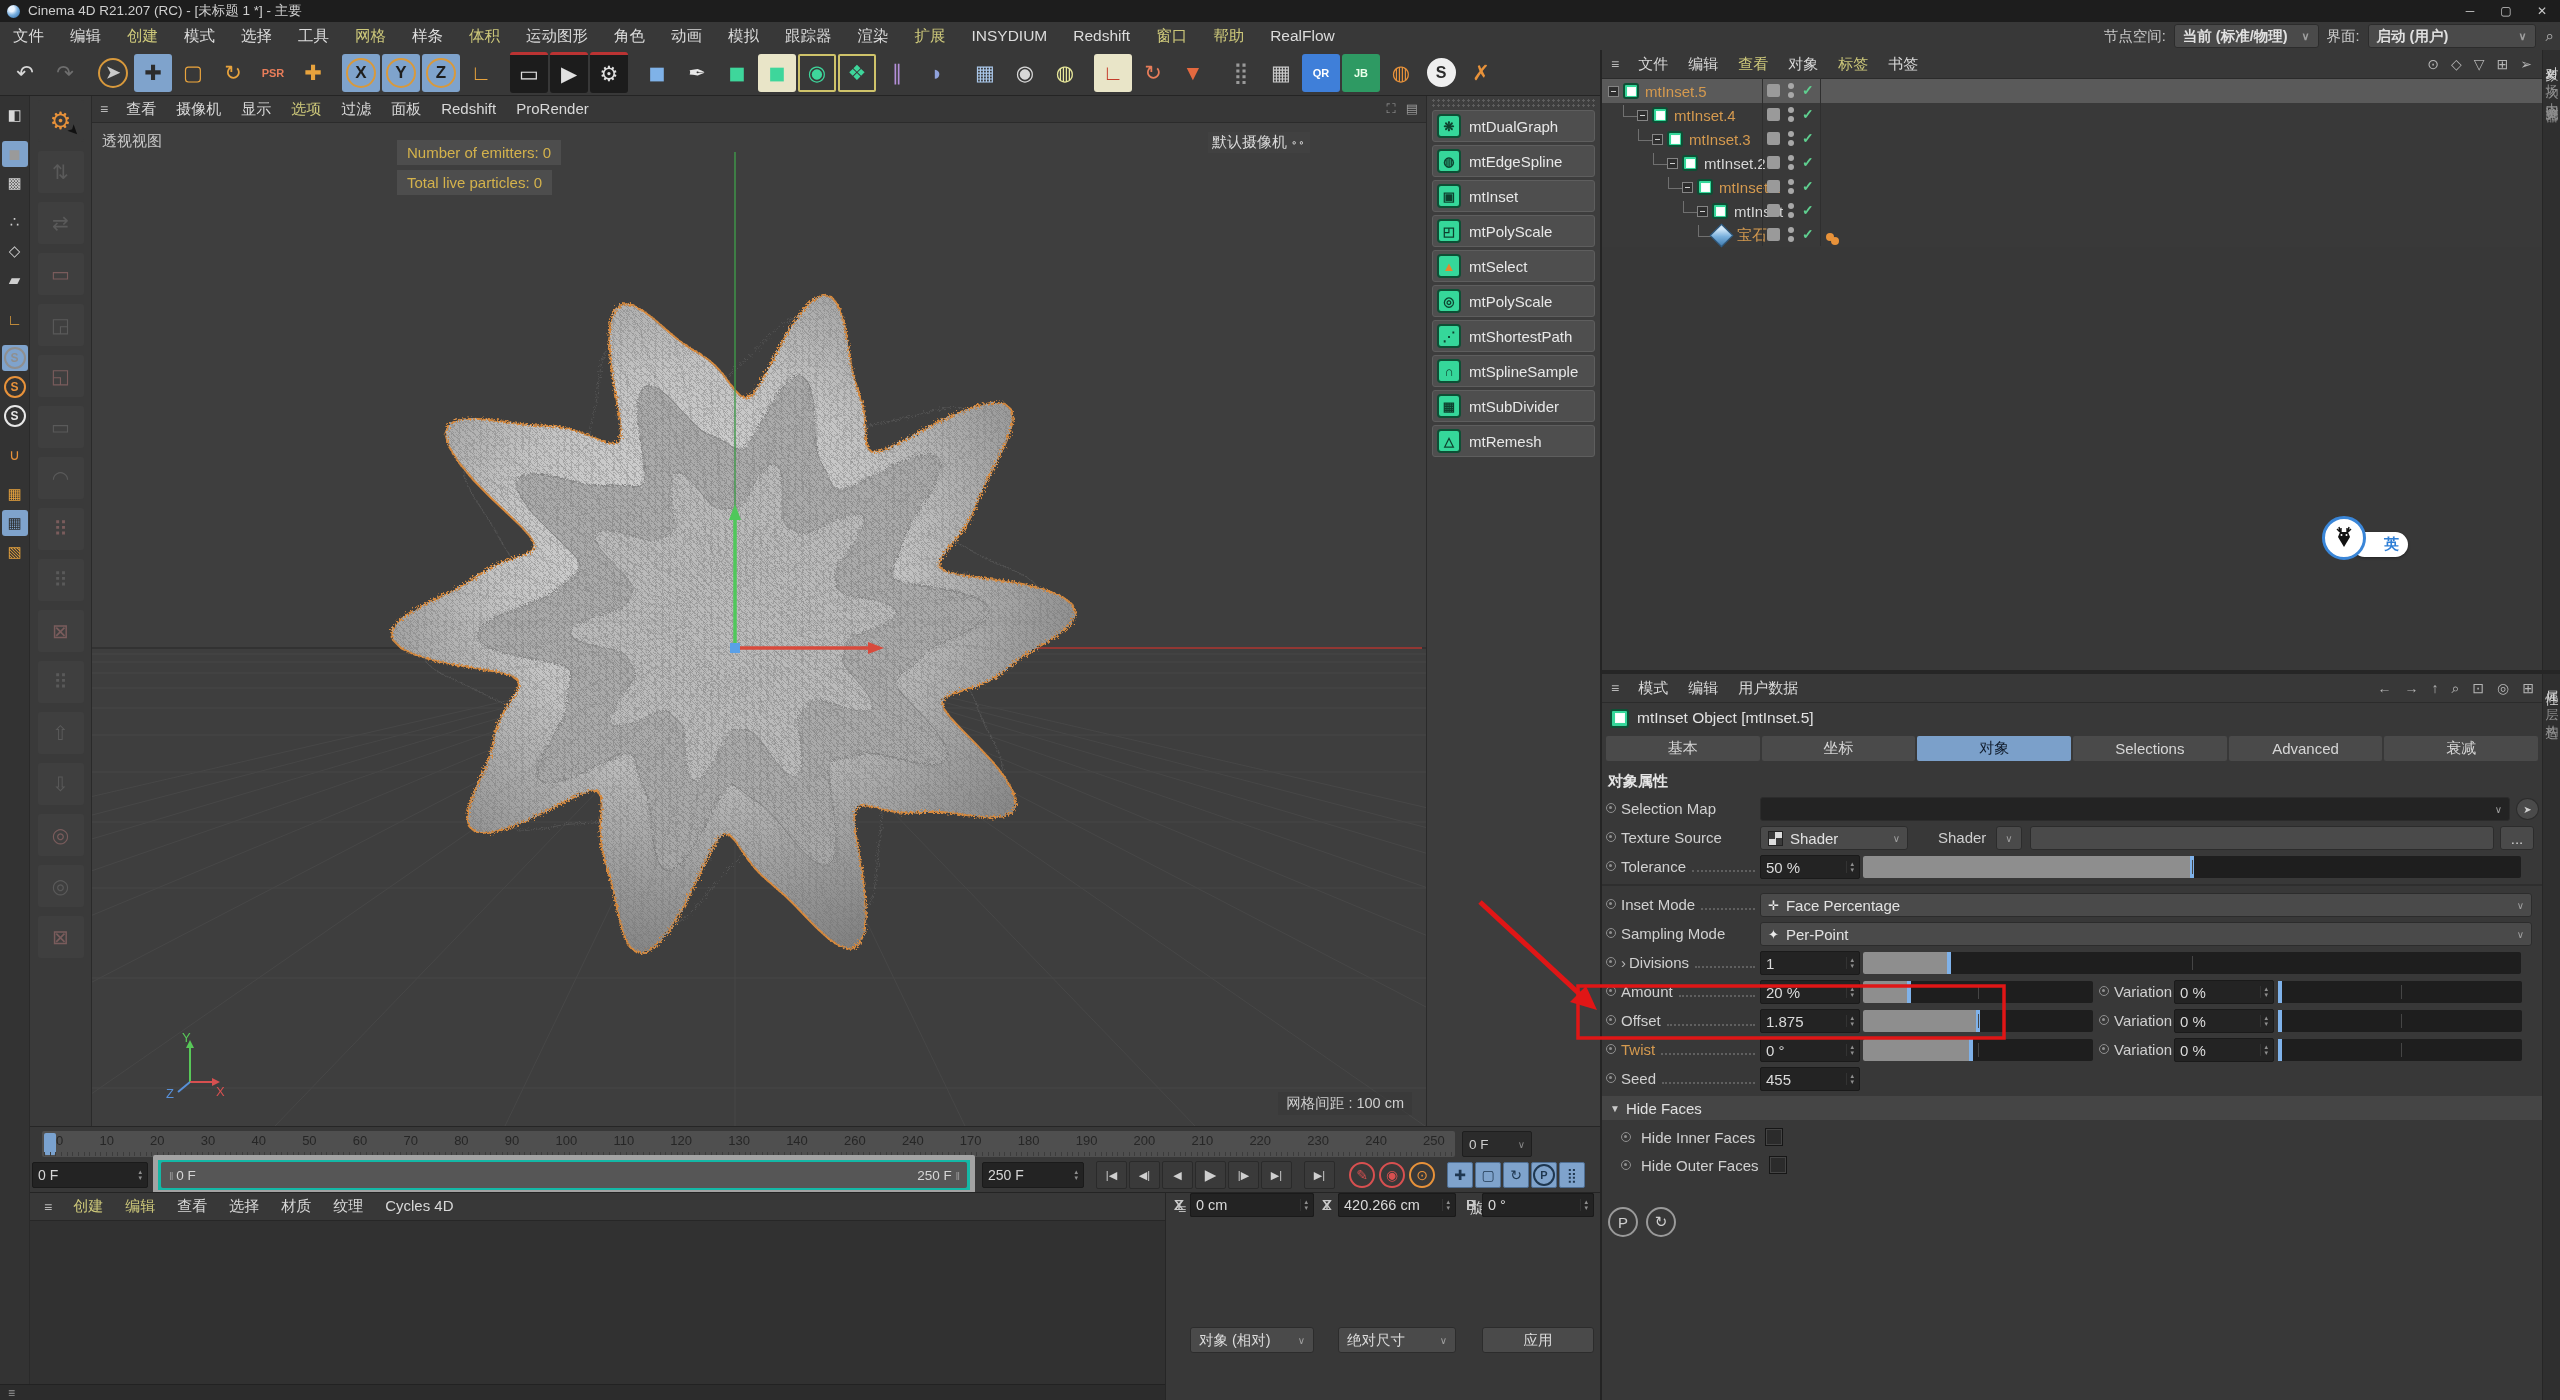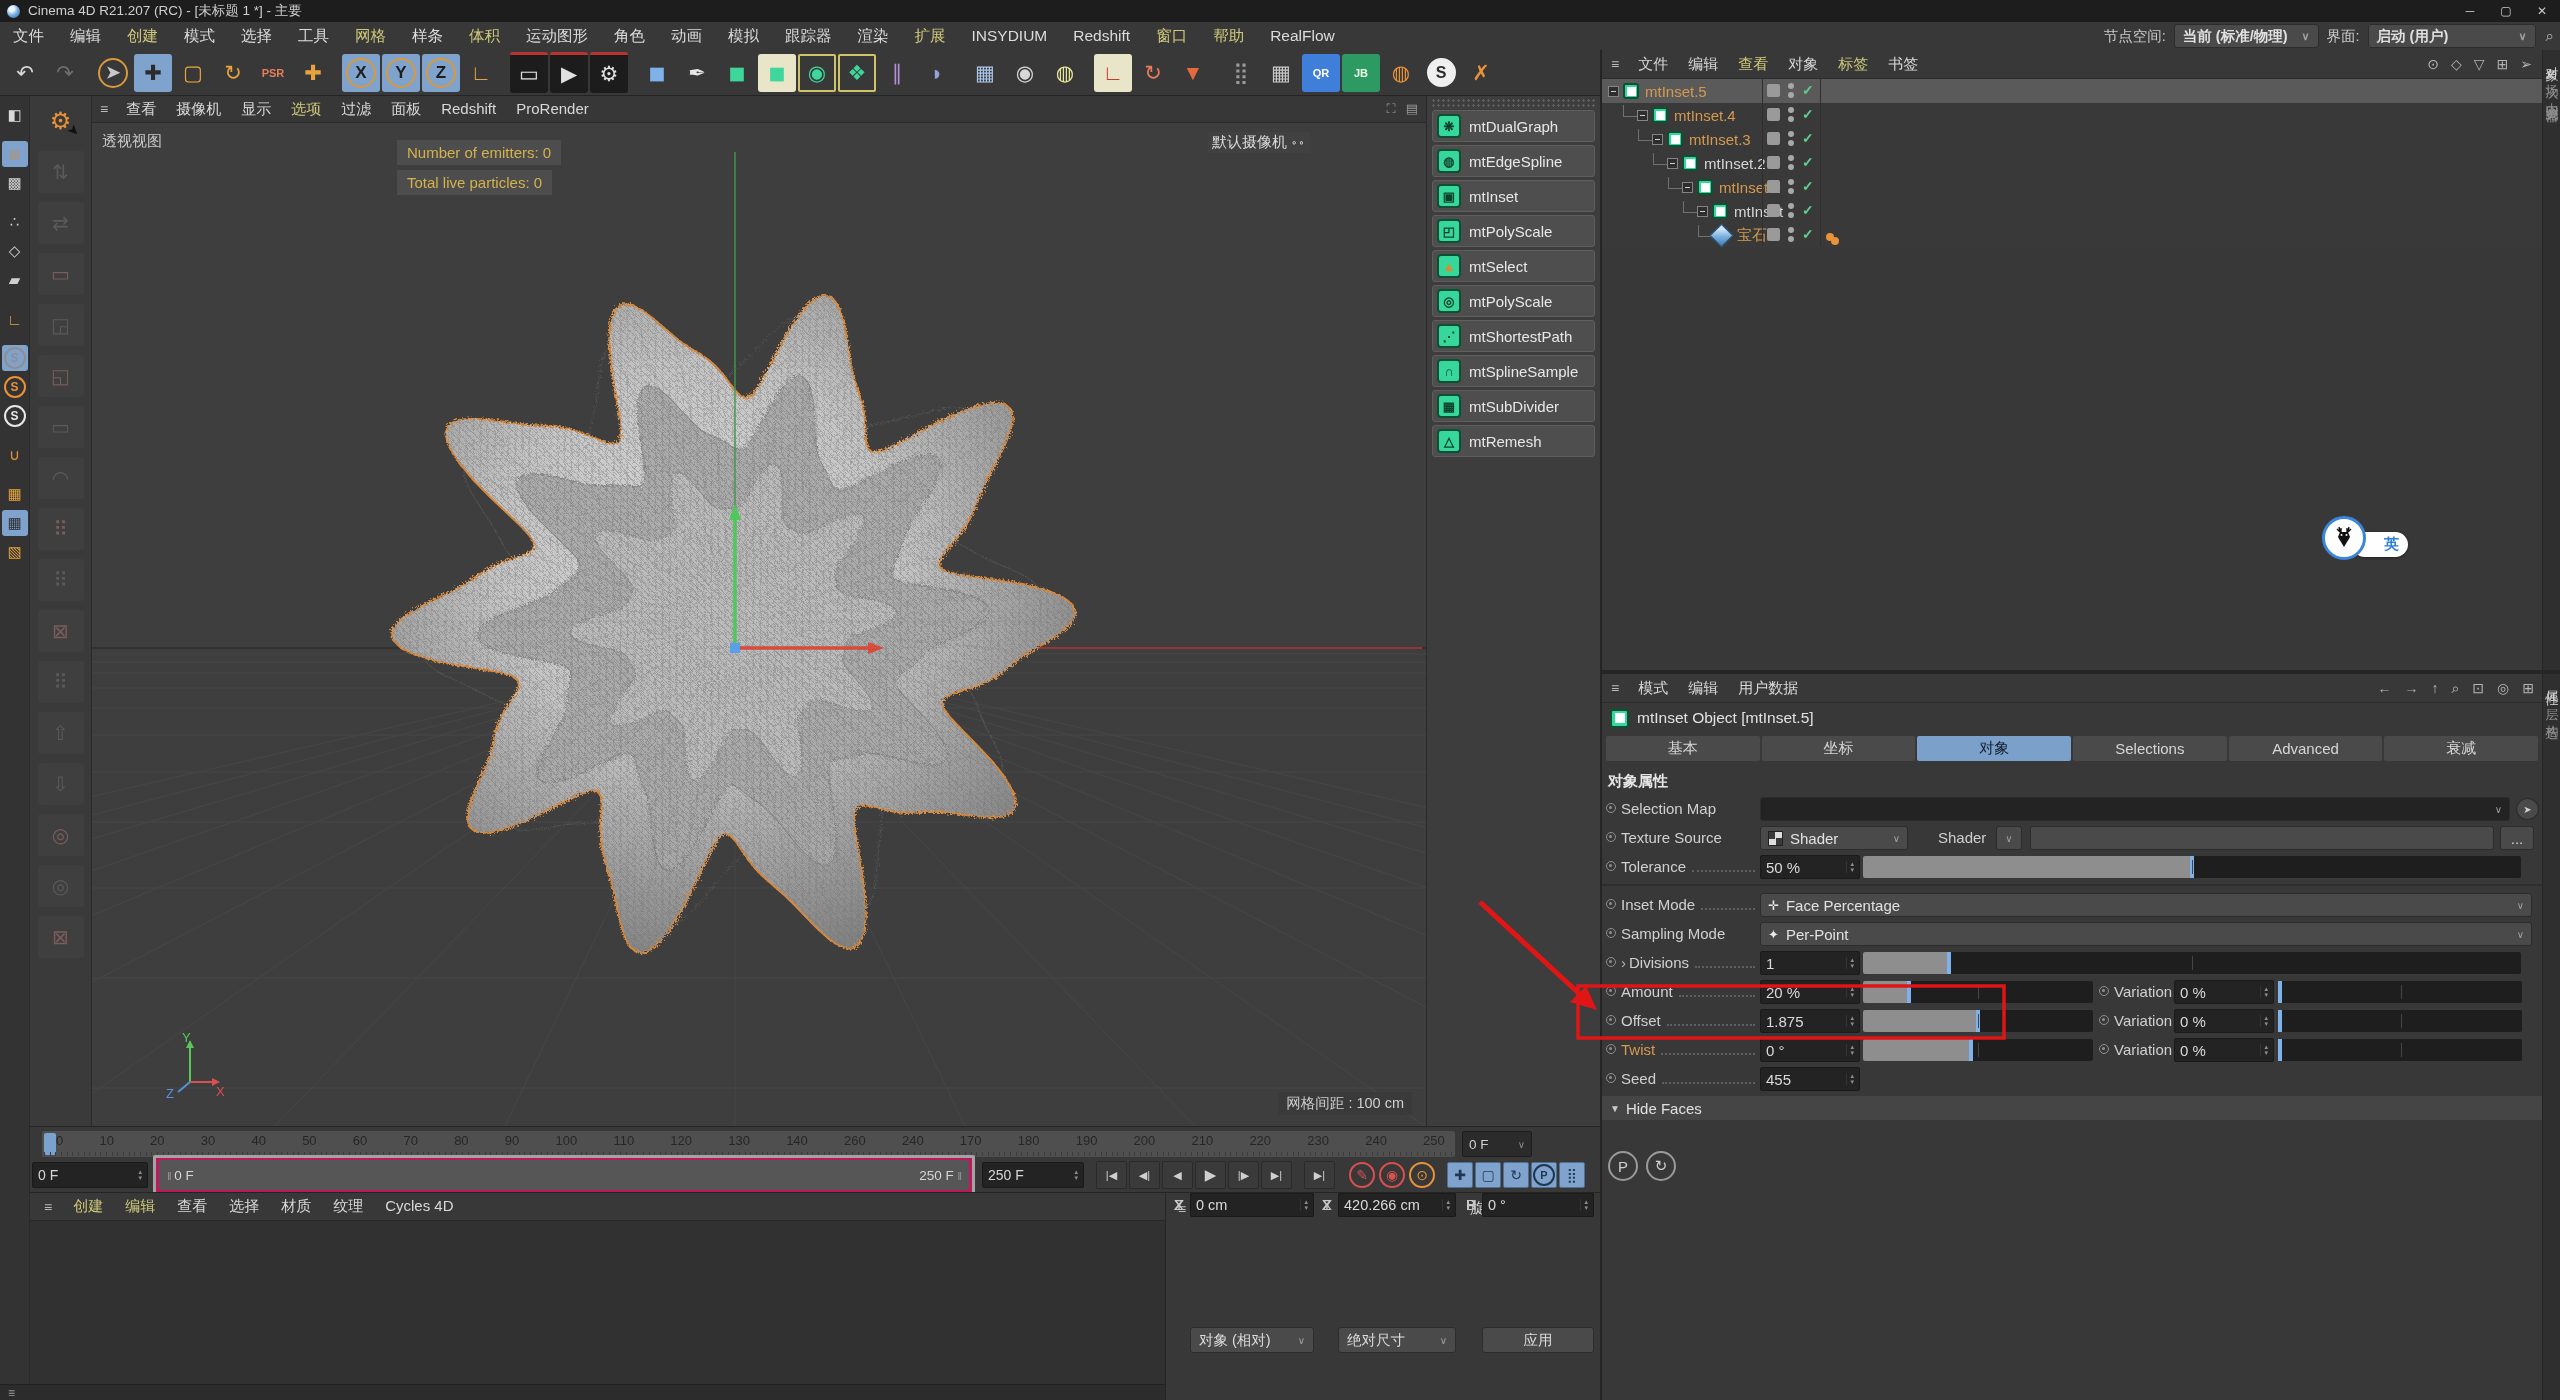--- a/index.html
+++ b/index.html
@@ -100,21 +100,21 @@
   #ruler-ticks{position:absolute;left:2px;right:2px;bottom:1px;height:4px;
       background-image:repeating-linear-gradient(90deg,#3c3c3c 0 1px,transparent 1px 5.65px);}
   #ruler-mini{position:absolute;left:1432px;top:4px;width:70px;height:26px;background:#2b2b2b;border:1px solid #1e1e1e;
       border-radius:2px;display:flex;align-items:center;padding:0 6px;font-size:13.5px;color:#cfcfcf;box-sizing:border-box;}
   #ruler-mini .chev{margin-left:auto;color:#888;font-size:10px;}
   #transport{position:absolute;left:2px;top:34px;height:28px;display:flex;align-items:center;}
   .tfield{background:#232323;border:1px solid #1a1a1a;border-radius:2px;height:26px;display:flex;align-items:center;
           padding:0 5px;font-size:14px;color:#d6d6d6;box-sizing:border-box;}
   .tfield .spin{margin-left:auto;color:#8f8f8f;font-size:7px;line-height:6px;display:flex;flex-direction:column;padding-left:4px;}
   #t-cur{width:116px;margin-right:5px;}
-  #rangebar{width:822px;height:40px;background:#be185d;border:3px solid #a3a3a3;border-radius:2px;position:relative;margin-right:7px;box-sizing:border-box;}
+  #rangebar{width:822px;height:40px;background:#14b8a6;border:5px solid #a3a3a3;border-radius:2px;position:relative;margin-right:7px;box-sizing:border-box;}
   #rangefill{position:absolute;left:3px;right:3px;top:2px;bottom:2px;background:#565656;border-radius:2px;
              display:flex;align-items:center;justify-content:space-between;padding:0 8px;font-size:13.5px;color:#d6d6d6;}
   .grip{color:#9a9a9a;font-size:11px;letter-spacing:-1px;}
   #t-end{width:102px;margin-right:12px;}
   .tpbtn{width:29px;height:26px;background:#3a3a3a;border:1px solid #2a2a2a;border-radius:2px;margin-right:2px;
          display:flex;align-items:center;justify-content:center;font-size:11px;color:#cfcfcf;flex:0 0 auto;}
   .tpbtn.play{font-size:15px;}
   .recbtn{width:26px;height:26px;border-radius:50%;margin:0 2px;display:flex;align-items:center;justify-content:center;font-size:14px;flex:0 0 auto;}
   .recbtn.red{border:2px solid #d85050;color:#d85050;box-sizing:border-box;}
   .recbtn.orange{border:2px solid #e8923a;color:#e8923a;box-sizing:border-box;}
@@ -1375,20 +1375,33 @@
               <span>▴</span>
               <span>▾</span>
             </span>
         </div>
       </div>
 
       <div id="hf-header">
         <span class="tri">▼</span>
           <span>Hide Faces</span>
       </div>
+      <div>
+
+      <div class="hf-row">
+          <span class="hf-dot"></span>
+          <span>Hide Inner Faces</span>
+          <span class="checkbox"></span>
+        </div>
+          <div class="hf-row">
+          <span class="hf-dot"></span>
+          <span>Hide Outer Faces</span>
+          <span class="checkbox"></span>
+        </div>
+        </div>
 
       <div id="am-circles">
         <div class="am-circle">P</div>
         <div class="am-circle">↻</div>
       </div>
     </div>
     <div class="side-strip" style="top:624px;height:726px;">
 
     <span class="side-tab active">属性</span>
         <span class="side-tab">层</span>

